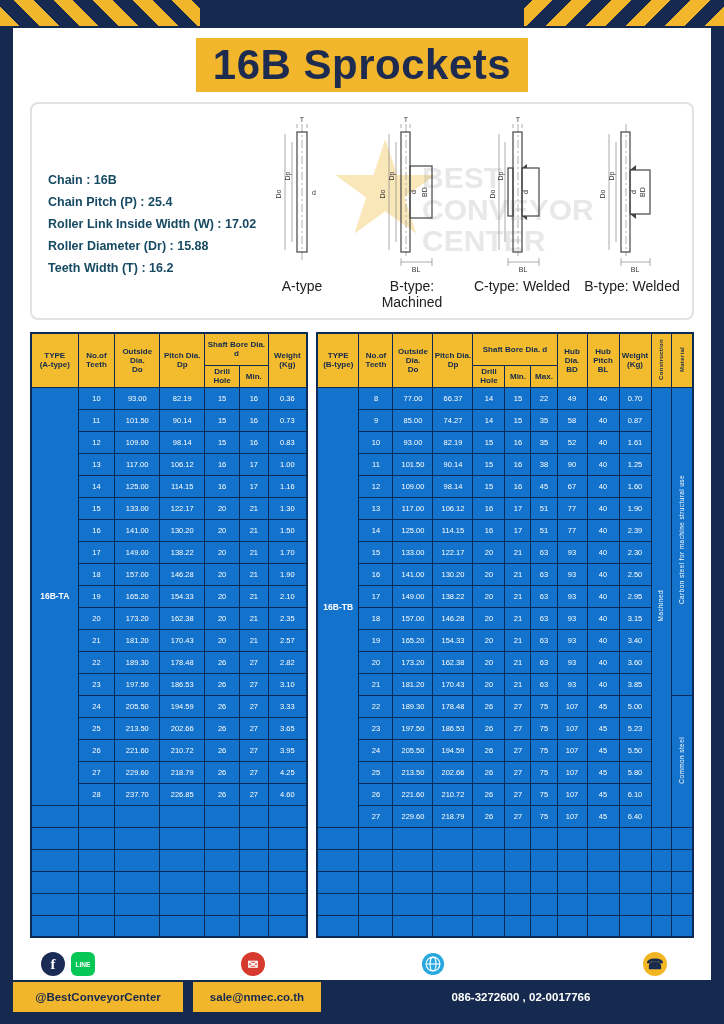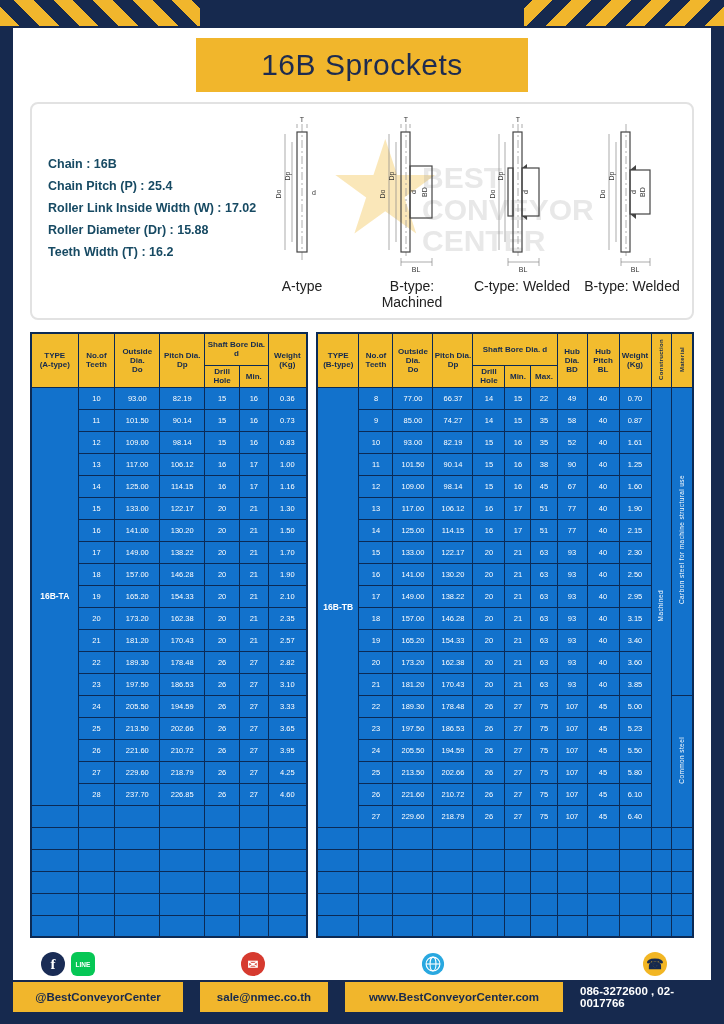--- a/index.html
+++ b/index.html
@@ -7,25 +7,25 @@
   .page { position:relative; width:724px; height:1024px; background:#16294e; overflow:hidden; margin:0 auto; }
 
   
   .hazard { position:absolute; top:0; height:26px; width:200px; }
   .hazard.left  { left:0;  background:repeating-linear-gradient(45deg,#f1b62c 0 14px,#16294e 14px 28px); }
   .hazard.right { right:0; background:repeating-linear-gradient(-45deg,#f1b62c 0 14px,#16294e 14px 28px); }
 
   .panel { position:absolute; left:13px; right:13px; top:28px; bottom:70px; background:#ffffff; padding:8px 17px 0 17px; }
 
   .title-banner { width:332px; height:54px; margin:2px auto 10px auto; background:#f1b62c;
-    color:#1d2b50; font-size:30px; font-weight:400; text-align:center; line-height:54px; letter-spacing:.5px; }
+    color:#1d2b50; font-size:42px; font-weight:700; text-align:center; line-height:54px; letter-spacing:.5px; }
 
   
   .spec-box { position:relative; height:218px; border:2px solid #e2e2e2; border-radius:8px; margin-bottom:12px; overflow:hidden; }
-  .spec-lines { position:absolute; left:16px; top:50px; color:#174a63; font-weight:bold; font-size:12.5px; line-height:1.75; }
+  .spec-lines { position:absolute; left:16px; top:66px; color:#174a63; font-weight:bold; font-size:12.5px; line-height:1.75; }
   .wm { position:absolute; left:295px; top:18px; width:260px; height:190px; pointer-events:none; }
   .wm .star { position:absolute; left:0; top:-10px; font-size:130px; color:rgba(240,182,42,.33); }
   .wm .wm-text { position:absolute; left:95px; top:40px; width:160px; font-size:30px; font-weight:800; color:rgba(150,150,150,.22); line-height:1.05; }
   .figures { position:absolute; right:6px; top:10px; display:flex; gap:2px; }
   .fig { width:108px; text-align:center; }
   .fig svg { display:block; margin:0 auto; }
   .fig .cap { font-size:14px; color:#222; margin-top:2px; }
   .cl { stroke:#999; stroke-width:.8; stroke-dasharray:8 3 2 3; }
   .ol { fill:none; stroke:#444; stroke-width:1.2; }
   .dl { stroke:#888; stroke-width:.7; }
@@ -48,21 +48,21 @@
   td .vert { font-size:6.5px; letter-spacing:.4px; }
 
   
   .icons-row { position:absolute; left:13px; right:13px; bottom:44px; height:30px; background:#ffffff; }
   .icn { position:absolute; top:2px; width:24px; height:24px; border-radius:50%; display:flex; align-items:center; justify-content:center; color:#fff; font-weight:bold; }
   .icn.fb    { left:28px;  background:#1a2c55; font-size:15px; font-family:"Liberation Serif",serif; }
   .icn.line  { left:58px;  background:#06c755; border-radius:6px; font-size:6.5px; }
   .icn.mail  { left:228px; background:#d63a2f; font-size:13px; }
   .icn.globe { left:408px; background:transparent; }
   .icn.phone { left:630px; background:#f2b624; color:#16294e; font-size:14px; }
-  .footer-bar { position:absolute; left:13px; right:13px; bottom:12px; height:30px; background:#16294e; display:flex; gap:17px; }
+  .footer-bar { position:absolute; left:13px; right:13px; bottom:12px; height:30px; background:#16294e; display:flex; gap:10px; }
   .seg { height:100%; display:flex; align-items:center; justify-content:center; font-size:11.5px; font-weight:800; }
   .seg.y { background:#f1b62c; color:#16294e; }
   .seg.n { background:#16294e; color:#ffffff; }
   .seg.s1 { width:170px; } .seg.s2 { width:128px; } .seg.s3 { width:218px; } .seg.s4 { flex:1; }
 </style>
 </head>
 <body>
 
 <div class="page">
   <div class="hazard left"></div>
@@ -531,21 +531,21 @@
             </tr>
             <tr>
               <td>14</td>
               <td>125.00</td>
               <td>114.15</td>
               <td>16</td>
               <td>17</td>
               <td>51</td>
               <td>77</td>
               <td>40</td>
-              <td>2.15</td>
+              <td>2.39</td>
             </tr>
             <tr>
               <td>15</td>
               <td>133.00</td>
               <td>122.17</td>
               <td>20</td>
               <td>21</td>
               <td>63</td>
               <td>93</td>
               <td>40</td>
@@ -779,16 +779,15 @@
       </svg>
     </span>
     <span class="icn phone">
         <span>☎</span>
       </span>
   </div>
 
   <div class="footer-bar">
     <div class="seg y s1">@BestConveyorCenter</div>
     <div class="seg y s2">sale@nmec.co.th</div>
-    <div class="seg y s3">www.BestConveyorCenter.com</div>
     <div class="seg n s4">086-3272600 , 02-0017766</div>
   </div>
 </div>
 
 </body></html>

